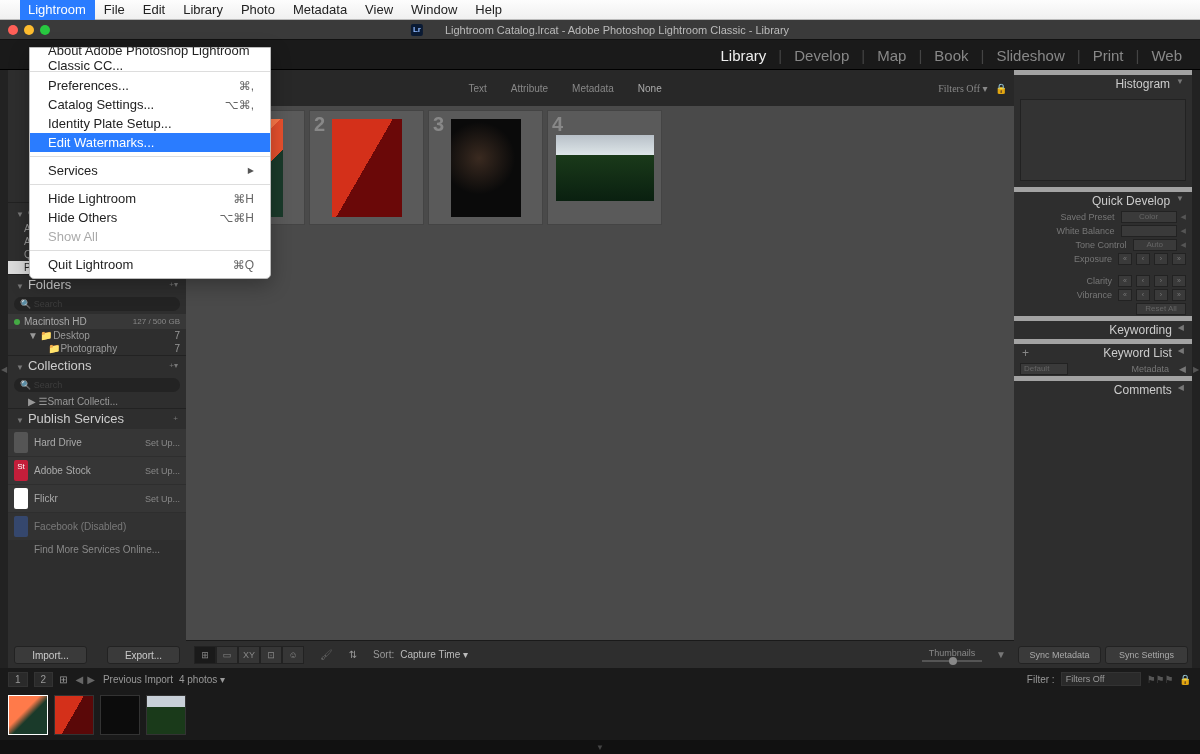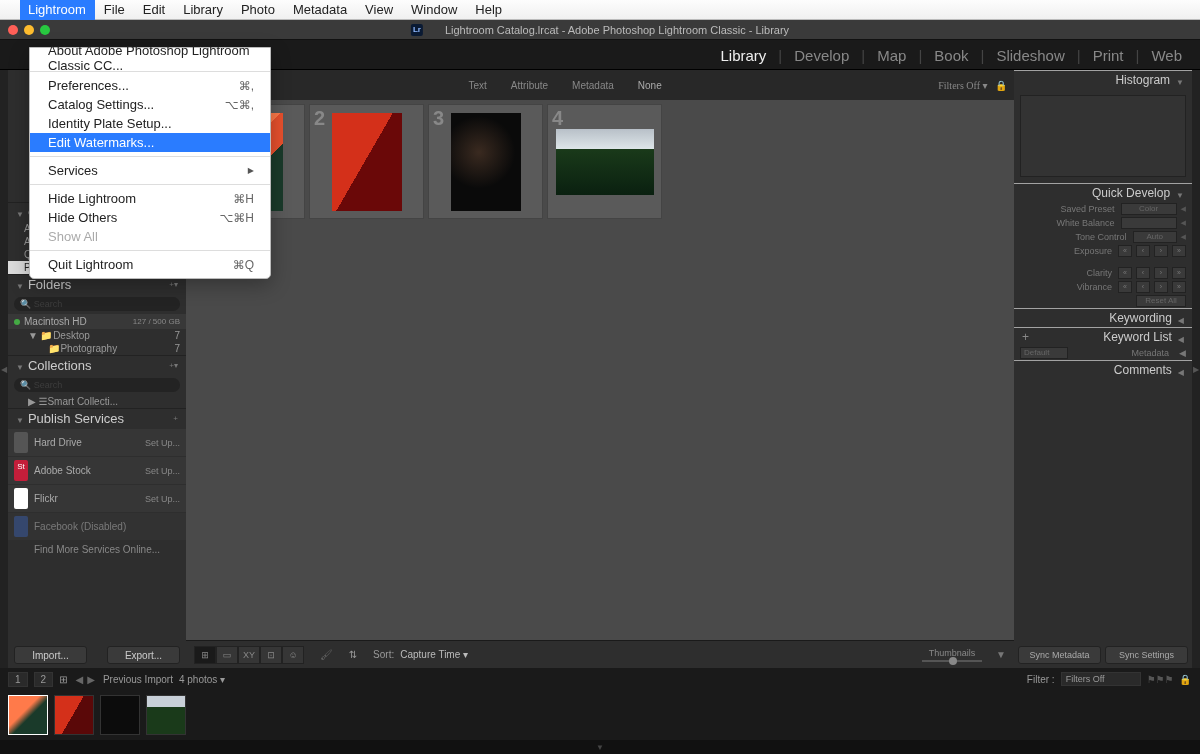--- a/index.html
+++ b/index.html
@@ -29,21 +29,21 @@
   .module-bar .mod { cursor:pointer; }
   .module-bar .mod.active { color:#eee; }
   .module-bar .sep { color:#444; }
   .logo-L { position:absolute; left:18px; top:42px; font-size:22px; color:#ddd; font-weight:300;}
   
   .app-body { position:absolute; top:70px; left:0; right:0; bottom:86px; display:flex; background:#393939;}
   .left-panel, .right-panel { width:178px; background:#2e2e2e; display:flex; flex-direction:column; font-size:11px; color:#aaa; overflow:hidden;}
   .panel-collapse { width:8px; background:#222; display:flex; align-items:center; justify-content:center; color:#555; font-size:8px;}
   .center { flex:1; display:flex; flex-direction:column; background:#4a4a4a;}
   
-  .filter-bar { height:30px; background:#282828; display:flex; align-items:center; justify-content:flex-end; gap:8px; padding:0 6px; font-size:10px; color:#888;}
+  .filter-bar { height:36px; background:#282828; display:flex; align-items:center; justify-content:flex-end; gap:8px; padding:0 6px; font-size:10px; color:#888;}
   .filter-pill { padding:1px 8px; border-radius:2px;}
   .filter-none { color:#aaa; }
   .filters-off { color:#888; margin-left:auto;font-family:Liberation Serif, serif;}
   .lock-ico { color:#666; }
   
   .grid-area { flex:1; background:#4a4a4a; padding:4px; display:flex; gap:4px; align-items:flex-start;}
   .cell { width:115px; height:115px; background:#5a5a5a; border:1px solid #444; display:flex; align-items:center; justify-content:center; position:relative;}
   .cell-num { position:absolute; top:2px; left:4px; font-size:20px; color:#888; font-weight:bold;}
   .thumb { background:#222; }
   .t1 { width:70px; height:98px; background:linear-gradient(135deg,#ff7a4a 40%,#e8502d 40%,#e8502d 60%,#1a3a2a 60%);}
@@ -73,21 +73,21 @@
   .folder-row .count { margin-left:auto;}
   .vol-bar { display:flex;align-items:center;justify-content:space-between; padding:2px 6px; background:#383838; font-size:10px;}
   .vol-light { width:6px;height:6px;background:#4a4;border-radius:50%; margin-right:4px;}
   .pub-row { display:flex; align-items:center; padding:3px 6px; font-size:10px; color:#aaa; background:#363636; margin-top:1px;}
   .pub-ico { width:14px;height:21px;margin-right:6px;border-radius:2px;}
   .pub-setup { margin-left:auto; font-size:9px; color:#888;}
   .btn-row { display:flex; gap:20px; padding:4px 6px; margin-top:auto;align-items:flex-end;}
   .pbtn { flex:1; height:18px; background:#3a3a3a; border:1px solid #222; border-radius:3px; display:flex;align-items:center;justify-content:center; font-size:10px; color:#ccc;}
   
   .hist-area { height:82px; margin:6px; background:#333; border:1px solid #222;}
-  .rp-header { display:flex; justify-content:flex-end; align-items:flex-end; padding:2px 8px; font-size:12px; color:#ccc; border-top:1px solid #a3a3a3;}
+  .rp-header { display:flex; justify-content:flex-end; align-items:flex-start; padding:2px 8px; font-size:12px; color:#ccc; border-top:5px solid #a3a3a3;}
   .rp-header .tri { font-size:8px; color:#777; margin-left:6px;}
   .qd-row { display:flex; align-items:center; justify-content:flex-end; padding:1px 6px; font-size:9px; color:#777; gap:4px;}
   .qd-label { color:#777; margin-right:2px;}
   .qd-sel { width:56px; height:12px; background:#3a3a3a; border:1px solid #222; font-size:8px; text-align:center; line-height:10px; color:#666;}
   .qd-btn { width:14px; height:12px; background:#3a3a3a; border:1px solid #222; font-size:7px; text-align:center; line-height:10px;}
   .qd-tri { font-size:7px; color:#555;}
   .sync-btns { display:flex; gap:4px; padding:4px 4px;}
   .sync-btn { flex:1; height:18px; background:#3a3a3a; border:1px solid #222; border-radius:3px; font-size:9px; color:#aaa; display:flex;align-items:center;justify-content:center;}
   
   .filmstrip-hdr { position:absolute; left:0; right:0; bottom:64px; height:22px; background:#1a1a1a; display:flex; align-items:center; padding:0 8px; font-size:10px; color:#999; gap:6px;}

